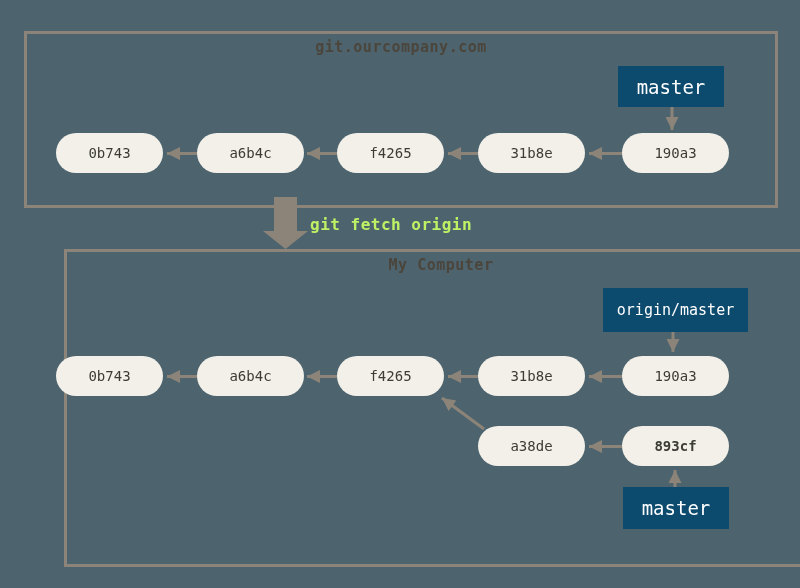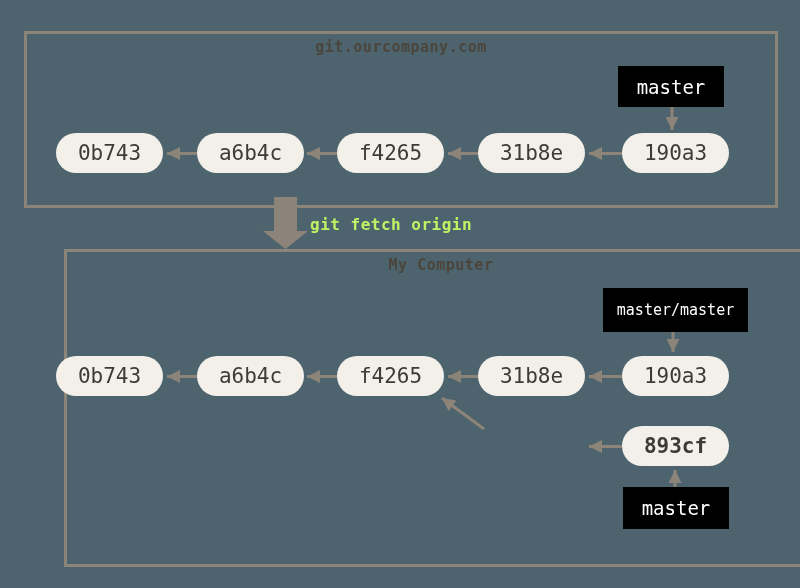--- a/index.html
+++ b/index.html
@@ -32,28 +32,28 @@
     color: #4b453c;
     letter-spacing: 0.5px;
   }
   .commit-node {
     position: absolute;
     width: 107px;
     height: 40px;
     border-radius: 20px;
     background: #f2f0e9;
     color: #3d3b36;
-    font-size: 21px;
+    font-size: 14px;
     display: flex;
     align-items: center;
     justify-content: center;
   }
   .branch-label {
     position: absolute;
-    background: #000000;
+    background: #0c4a6e;
     color: #ffffff;
     display: flex;
     align-items: center;
     justify-content: center;
   }
   .label-remote-master { left: 618px; top: 66px;  width: 106px; height: 41px; font-size: 19px; }
   .label-origin-master { left: 603px; top: 288px; width: 145px; height: 44px; font-size: 15px; }
   .label-local-master  { left: 623px; top: 487px; width: 106px; height: 42px; font-size: 19px; }
   #arrow-layer {
     position: absolute;
@@ -123,18 +123,19 @@
   <div class="commit-node" style="left:622px; top:133px;">190a3</div>
 
   <div class="branch-label label-remote-master">master</div>
 
   <div class="commit-node" style="left:56px;  top:356px;">0b743</div>
   <div class="commit-node" style="left:197px; top:356px;">a6b4c</div>
   <div class="commit-node" style="left:337px; top:356px;">f4265</div>
   <div class="commit-node" style="left:478px; top:356px;">31b8e</div>
   <div class="commit-node" style="left:622px; top:356px;">190a3</div>
 
+  <div class="commit-node" style="left:478px; top:426px;">a38de</div>
   <div class="commit-node" style="left:622px; top:426px;font-weight:bold;">893cf</div>
 
-  <div class="branch-label label-origin-master">master/master</div>
+  <div class="branch-label label-origin-master">origin/master</div>
   <div class="branch-label label-local-master">master</div>
 
 </div>
 
 </body></html>

